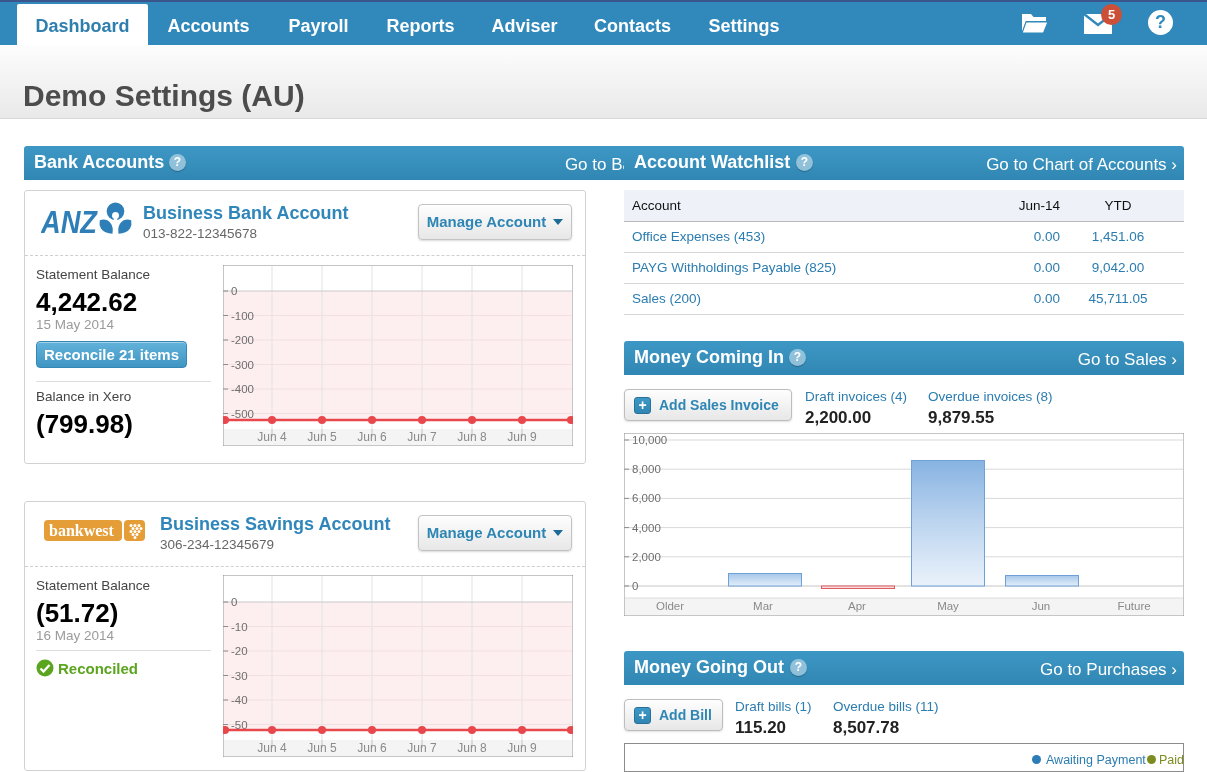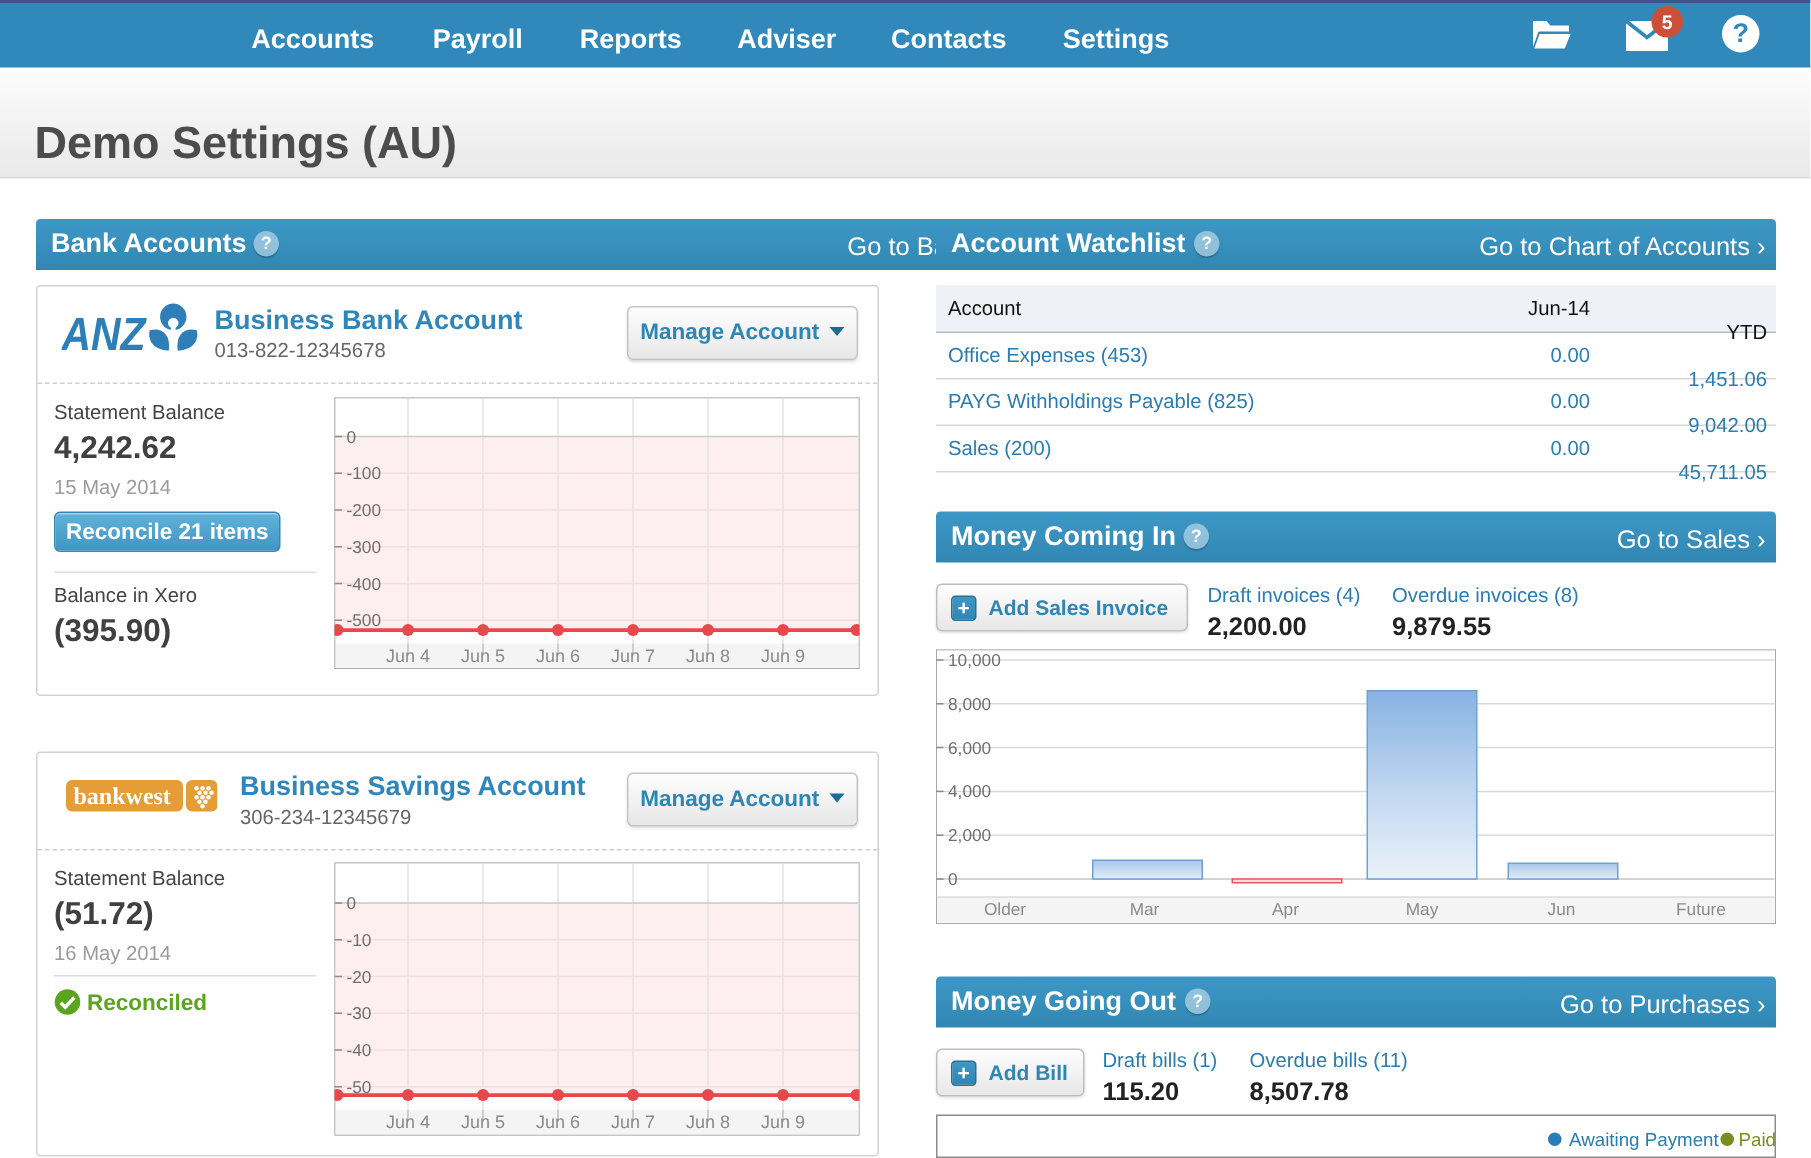--- a/index.html
+++ b/index.html
@@ -24,46 +24,47 @@
 
 
 .card { position:absolute; left:24px; width:562px; background:#fff; border:1px solid #d2d2d2; border-radius:3px; }
 .banklogo { position:absolute; left:20px; top:14px; }
 .acctitle { position:absolute; left:118px; top:12px; font-size:18px; font-weight:bold; color:#2f86ba; }
 .accnum { position:absolute; left:118px; top:35px; font-size:13.5px; color:#666; }
 .managebtn { position:absolute; right:13px; top:13px; width:154px; height:36px; background:linear-gradient(#fefefe,#e7e7e7); border:1px solid #c3c3c3; border-radius:4px; box-shadow:0 1px 2px rgba(0,0,0,0.15); text-align:center; line-height:34px; font-size:15px; font-weight:bold; color:#2e86b4; }
 .managebtn .tri { display:inline-block; width:0; height:0; border-left:5px solid transparent; border-right:5px solid transparent; border-top:6px solid #1d6a96; margin-left:7px; vertical-align:middle; margin-top:-2px; }
 .dash { position:absolute; left:0; top:64px; width:100%; border-top:1px dashed #cfcfcf; }
 .slabel { position:absolute; left:11px; font-size:13.5px; color:#444; }
-.sval { position:absolute; left:11px; font-size:21px; font-weight:bold; color:#404040; }
+.sval { position:absolute; left:11px; font-size:26px; font-weight:bold; color:#000000; }
 .sdate { position:absolute; left:11px; font-size:13.5px; color:#9b9b9b; }
 .sep { position:absolute; left:11px; width:175px; border-top:1px solid #ddd; }
 .recbtn { position:absolute; left:11px; width:151px; height:27px; background:linear-gradient(#62b3da,#3f95c3); border:1px solid #3587b4; border-radius:4px; color:#fff; font-size:15px; font-weight:bold; text-align:center; line-height:25px; box-shadow:inset 0 1px 0 rgba(255,255,255,0.4); }
 .reconciled { position:absolute; left:11px; font-size:15px; font-weight:bold; color:#5ba41e; }
 
 
 #watchtable { position:absolute; left:624px; top:190px; width:560px; font-size:13.5px; }
 #watchtable .hrow { background:#eef2f8; border-bottom:1px solid #b9b9b9; height:32px; }
 #watchtable .row { height:31px; border-bottom:1px solid #d6d6d6; color:#2b7cb0; }
 #watchtable .c1 { position:absolute; left:8px; }
 #watchtable .c2 { position:absolute; width:100px; right:124px; text-align:right; }
-#watchtable .c3 { position:absolute; width:120px; right:6px; text-align:right;margin-top:16px; }
+#watchtable .c3 { position:absolute; width:120px; right:6px; text-align:center; }
 #watchtable .trow { position:relative; }
 #watchtable .hrow .cell { color:#111; }
 
 .invbtn { position:absolute; background:linear-gradient(#fefefe,#e7e7e7); border:1px solid #bdbdbd; border-radius:4px; box-shadow:0 1px 2px rgba(0,0,0,0.12); font-size:14px; font-weight:bold; color:#2e86b4; }
 .invbtn .plus { position:absolute; left:9px; top:7px; width:17px; height:17px; background:linear-gradient(#3e97c5,#2f86b3); border:1px solid #27709a; border-radius:3px; color:#fff; font-weight:bold; font-size:14px; line-height:15px; text-align:center; }
 .invlabel { position:absolute; font-size:13.5px; color:#2b7cb0; }
 .invval { position:absolute; font-size:17px; font-weight:bold; color:#222; }
 </style>
 </head>
 <body>
 <div id="page">
 
   <div id="nav">
+    <div class="tab active" style="left:17px; width:131px;">Dashboard</div>
     <div class="tab" style="left:148px; width:121px;">Accounts</div>
     <div class="tab" style="left:368px; width:105px;">Reports</div>
     <div class="tab" style="left:269px; width:99px;">Payroll</div>
     <div class="tab" style="left:473px; width:103px;">Adviser</div>
     <div class="tab" style="left:576px; width:113px;">Contacts</div>
     <div class="tab" style="left:689px; width:110px;">Settings</div>
 
     <svg class="nicon" style="left:1020px" width="30" height="26" viewBox="0 0 30 26">
       <path d="M2 3 h9 l2.5 3 H26 v4 H6 L2 22 Z" fill="#fff"></path>
       <path d="M6 11 h22 l-4.5 11 H2 Z" fill="#fff" stroke="#3189bb" stroke-width="1.2"></path>
@@ -102,21 +103,21 @@
     <div class="acctitle">Business Bank Account</div>
     <div class="accnum">013-822-12345678</div>
     <div class="managebtn">Manage Account<span class="tri"></span></div>
     <div class="dash"></div>
     <div class="slabel" style="top:76px;">Statement Balance</div>
     <div class="sval" style="top:96px;">4,242.62</div>
     <div class="sdate" style="top:126px;">15 May 2014</div>
     <div class="recbtn" style="top:150px;">Reconcile 21 items</div>
     <div class="sep" style="top:190px;"></div>
     <div class="slabel" style="top:198px;">Balance in Xero</div>
-    <div class="sval" style="top:218px;">(395.90)</div>
+    <div class="sval" style="top:218px;">(799.98)</div>
     <svg style="position:absolute; left:198px; top:74px;" width="350" height="181" viewBox="0 0 350 181">
       <rect x="0" y="0" width="350" height="181" fill="#fff" stroke="#8c8c8c"></rect>
       <rect x="1" y="26" width="348" height="129" fill="#fdeff0"></rect>
       <rect x="1" y="164" width="348" height="16" fill="#f4f4f4"></rect>
       <g stroke="#e3e3e3">
         <line x1="49" y1="1" x2="49" y2="164"></line>
           <line x1="99" y1="1" x2="99" y2="164"></line>
         <line x1="149" y1="1" x2="149" y2="164"></line>
           <line x1="199" y1="1" x2="199" y2="164"></line>
         <line x1="249" y1="1" x2="249" y2="164"></line>

